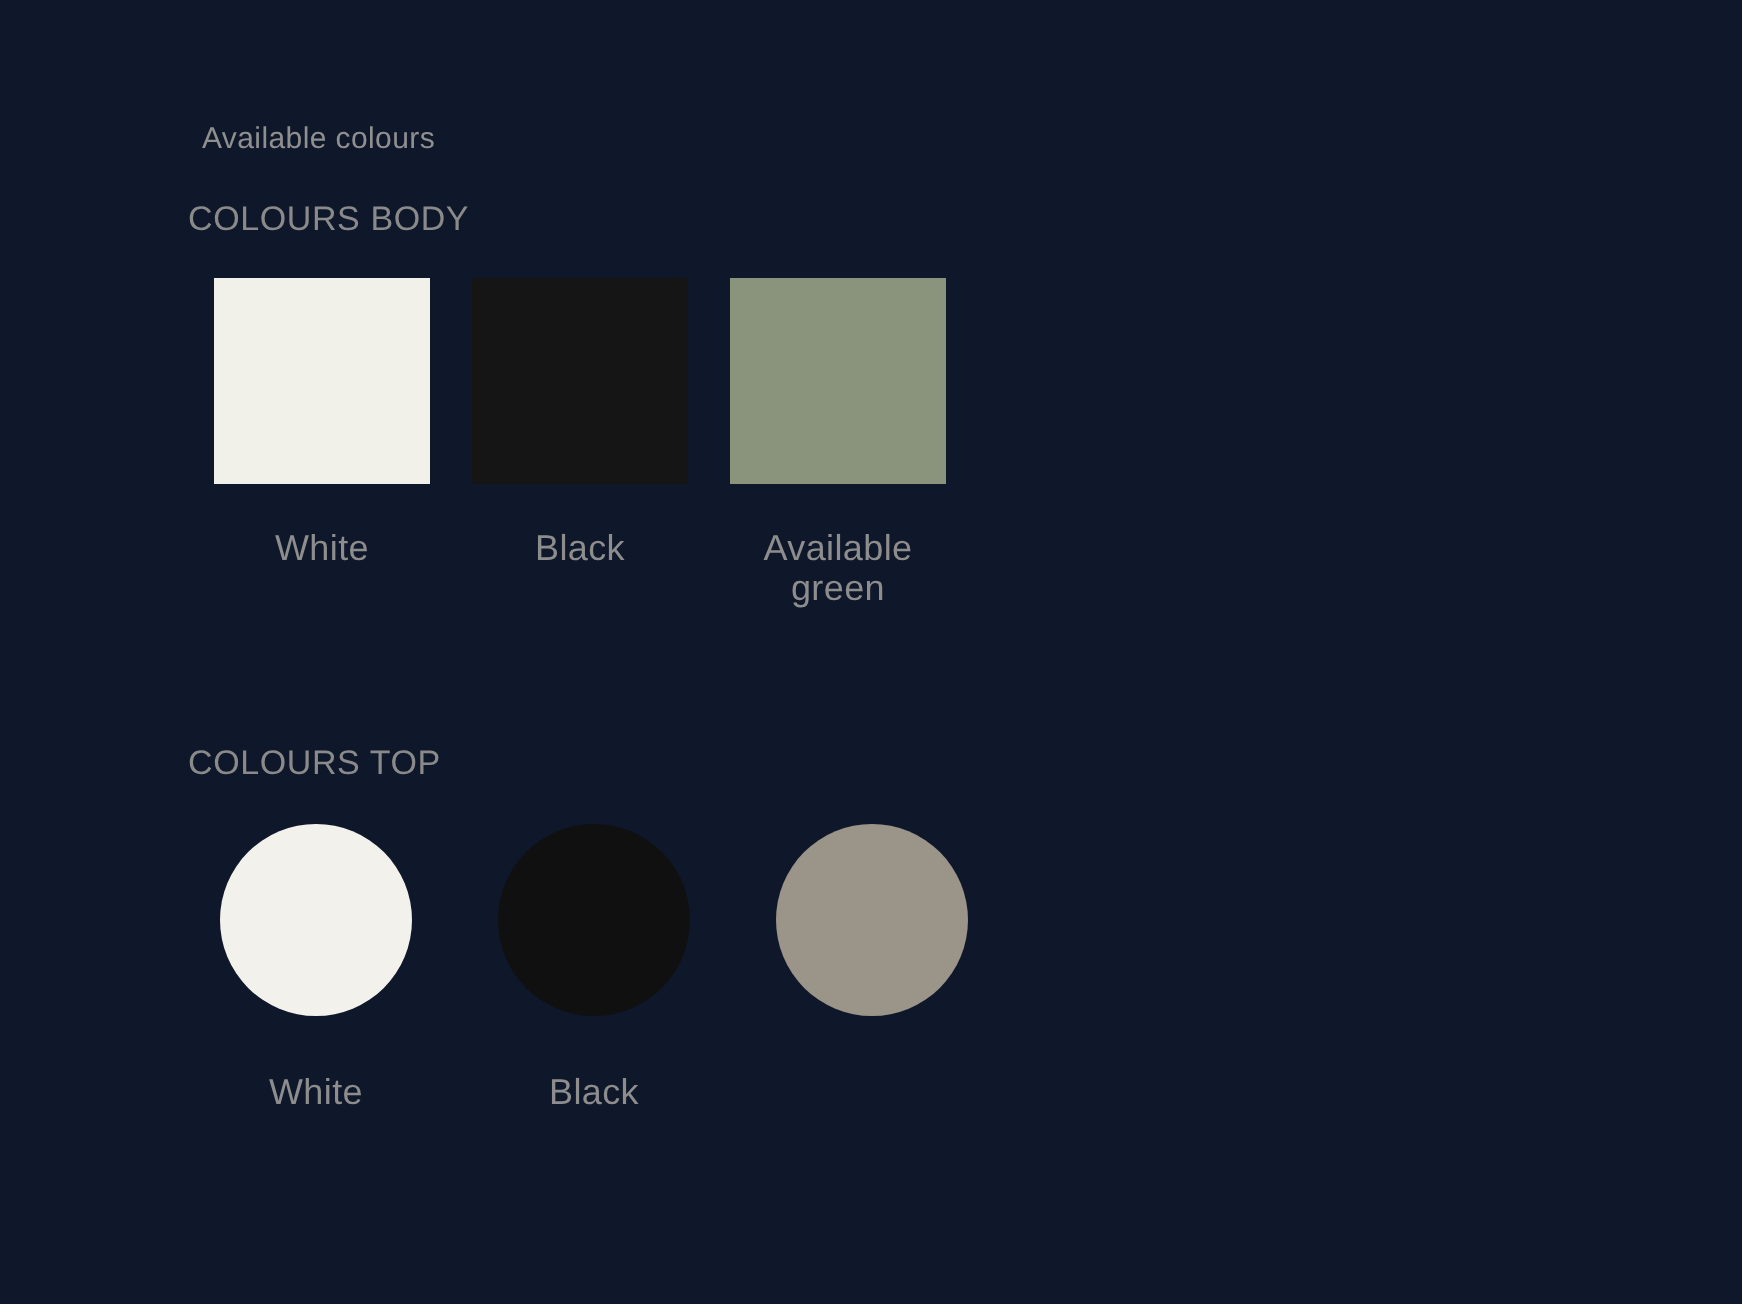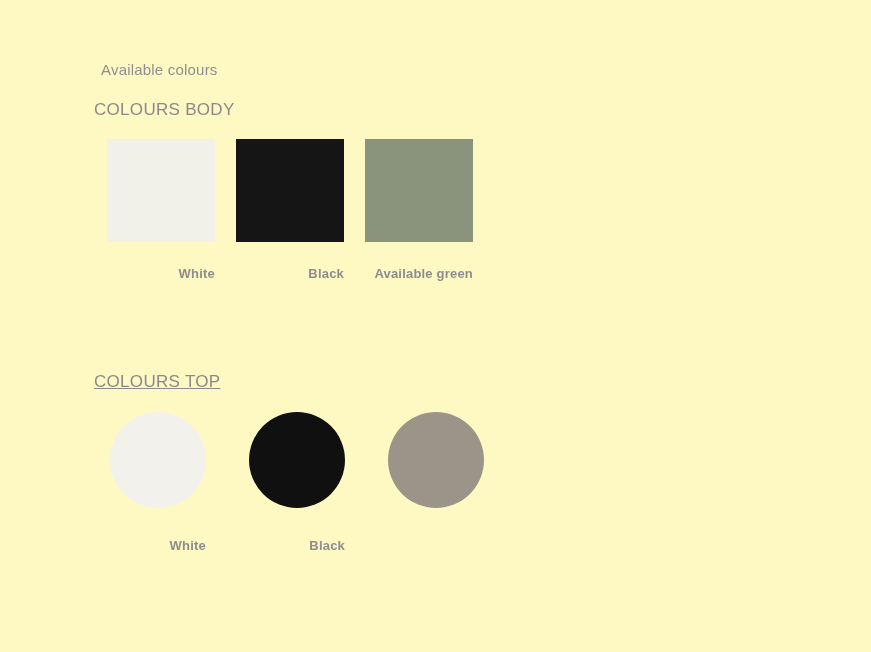--- a/index.html
+++ b/index.html
@@ -10,21 +10,21 @@
     width: 871px;
     height: 652px;
     background: #ffffff;
     font-family: "Liberation Sans", sans-serif;
     overflow: hidden;
   }
   .page {
     position: relative;
     width: 871px;
     height: 652px;
-    background: #fef9c3;
+    background: #0f172a;
   }
 
   
   .intro-label {
     position: absolute;
     left: 101px;
     top: 60px;
     font-size: 15px;
     line-height: 20px;
     color: #8f8f8f;
@@ -35,21 +35,21 @@
   
   .section-heading {
     position: absolute;
     font-size: 17px;
     line-height: 22px;
     color: #8a8a8a;
     letter-spacing: 0.3px;
     white-space: nowrap;
   }
   .section-heading.body-head { left: 94px; top: 99px; }
-  .section-heading.top-head  { left: 94px; top: 371px; text-decoration: underline; }
+  .section-heading.top-head  { left: 94px; top: 371px; }
 
   
   .swatch-row {
     position: absolute;
     display: flex;
     align-items: flex-start;
   }
   .swatch-row.body-row {
     left: 107px;
     top: 139px;
@@ -76,26 +76,25 @@
   
   .chip-circle {
     width: 96px;
     height: 96px;
     border-radius: 50%;
     display: block;
   }
 
   .chip-label {
     margin-top: 0;
-    font-size: 13px;
+    font-size: 18px;
     line-height: 20px;
     color: #8d8d8d;
-    text-align: right;
+    text-align: center;
     letter-spacing: 0.2px;
-    font-weight: bold;
   }
   .body-row .chip-label {
     width: 108px;
     padding-top: 22px;
   }
   .top-row .chip-label {
     width: 96px;
     padding-top: 28px;
     white-space: nowrap;
   }

